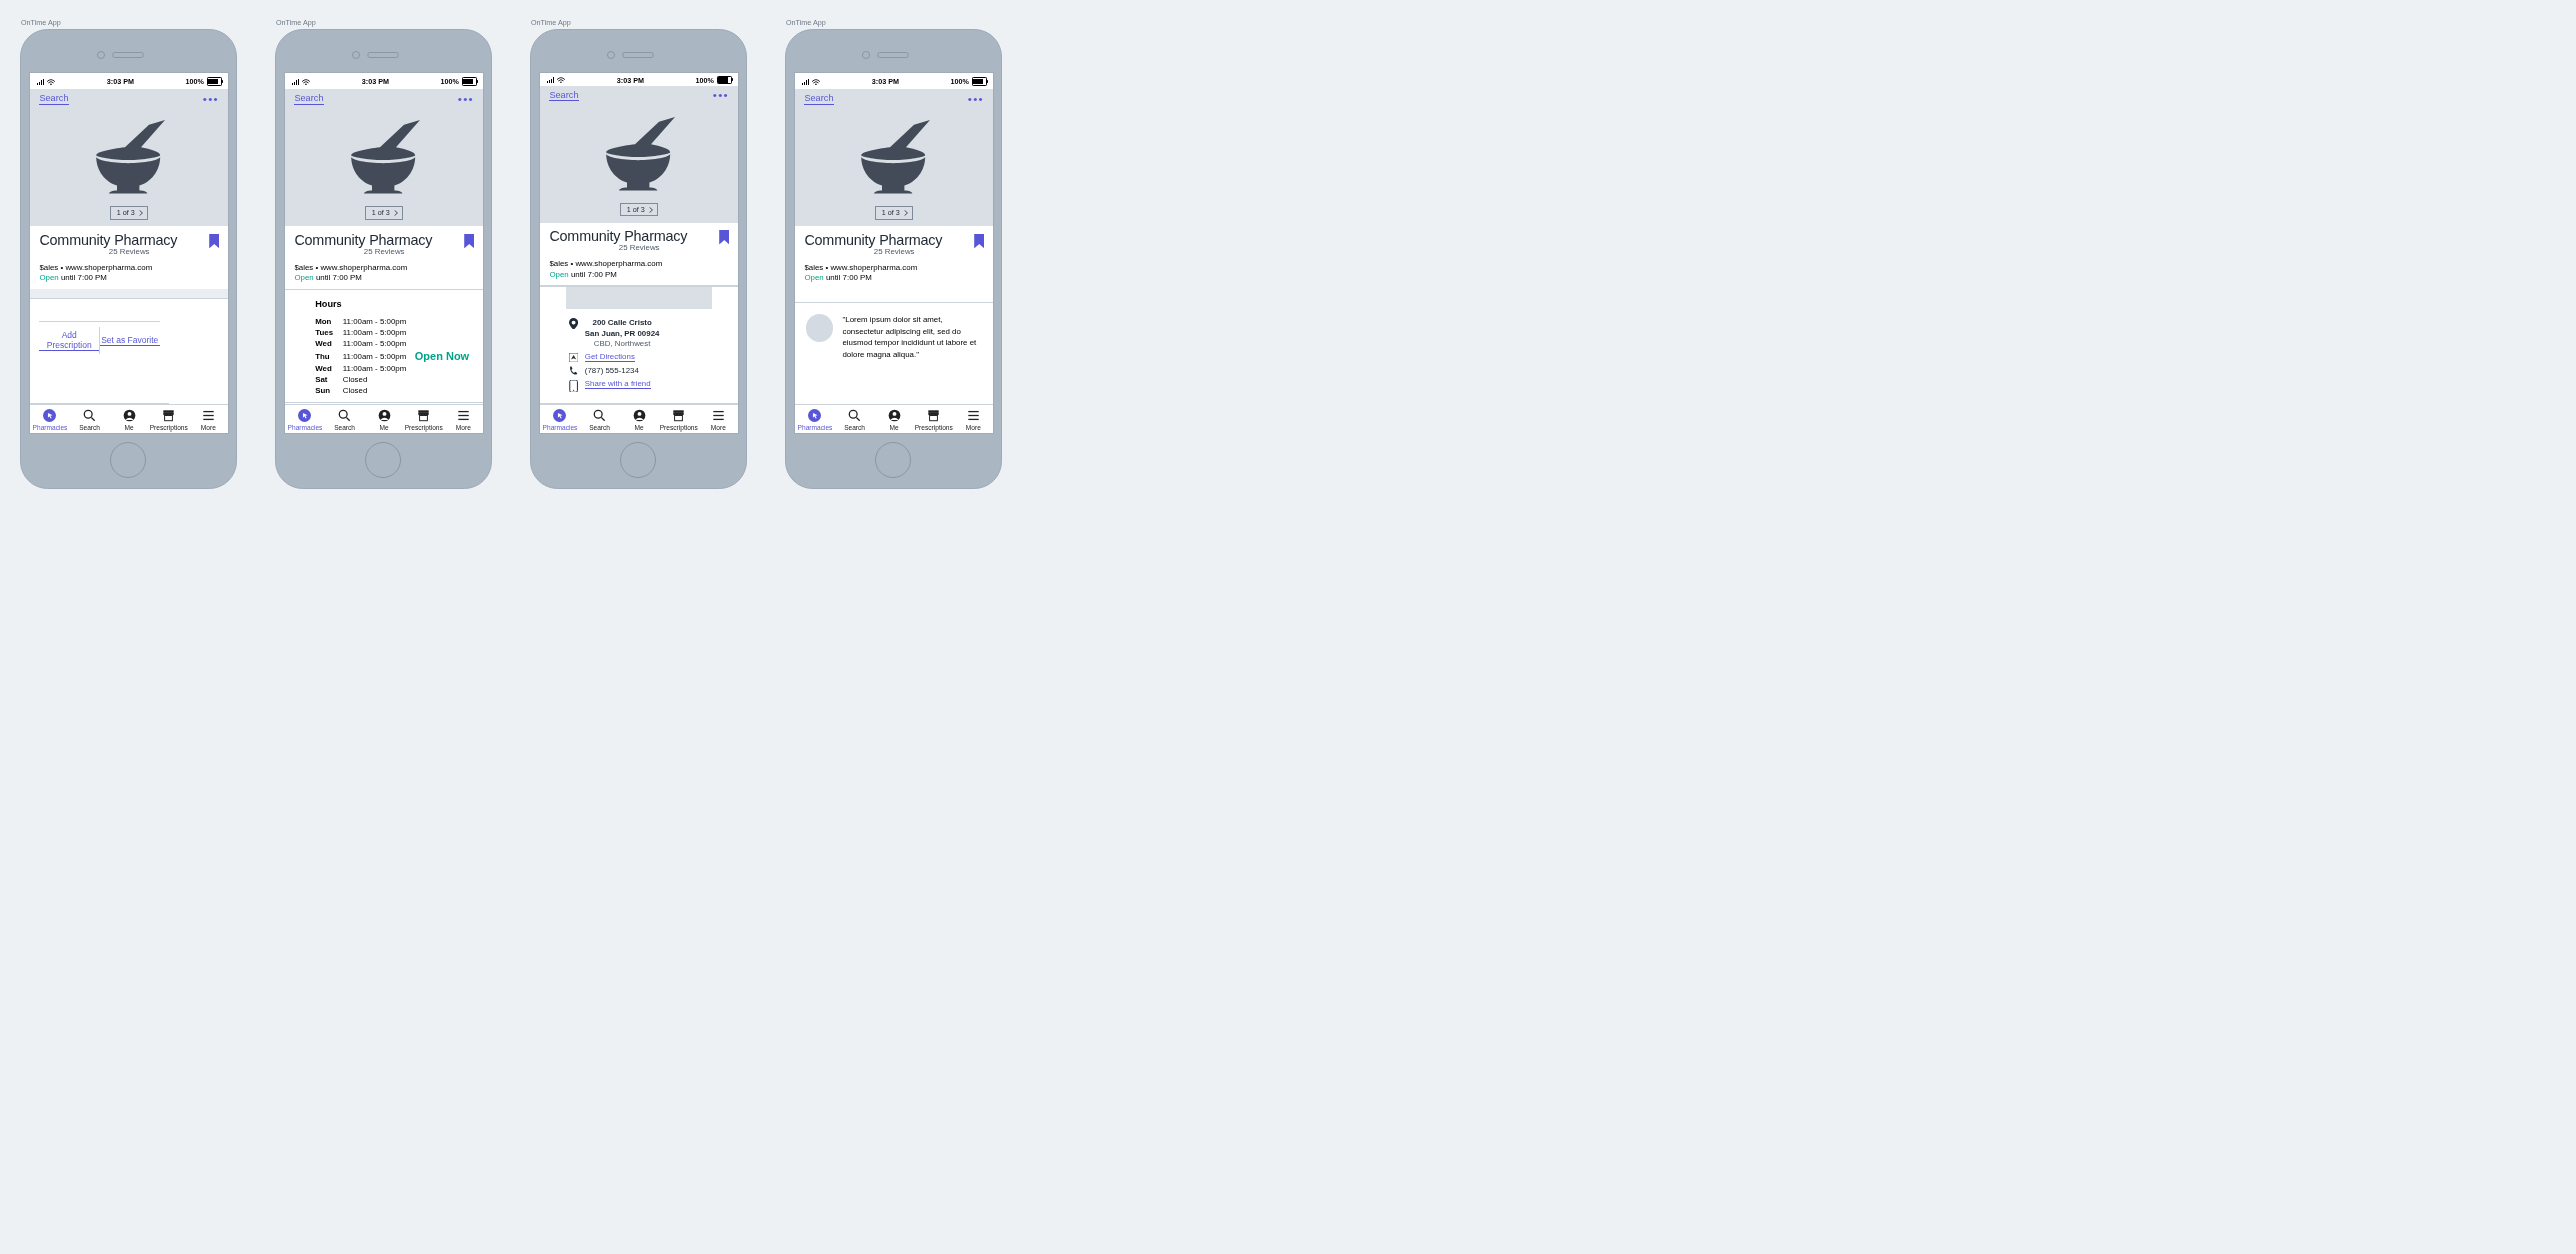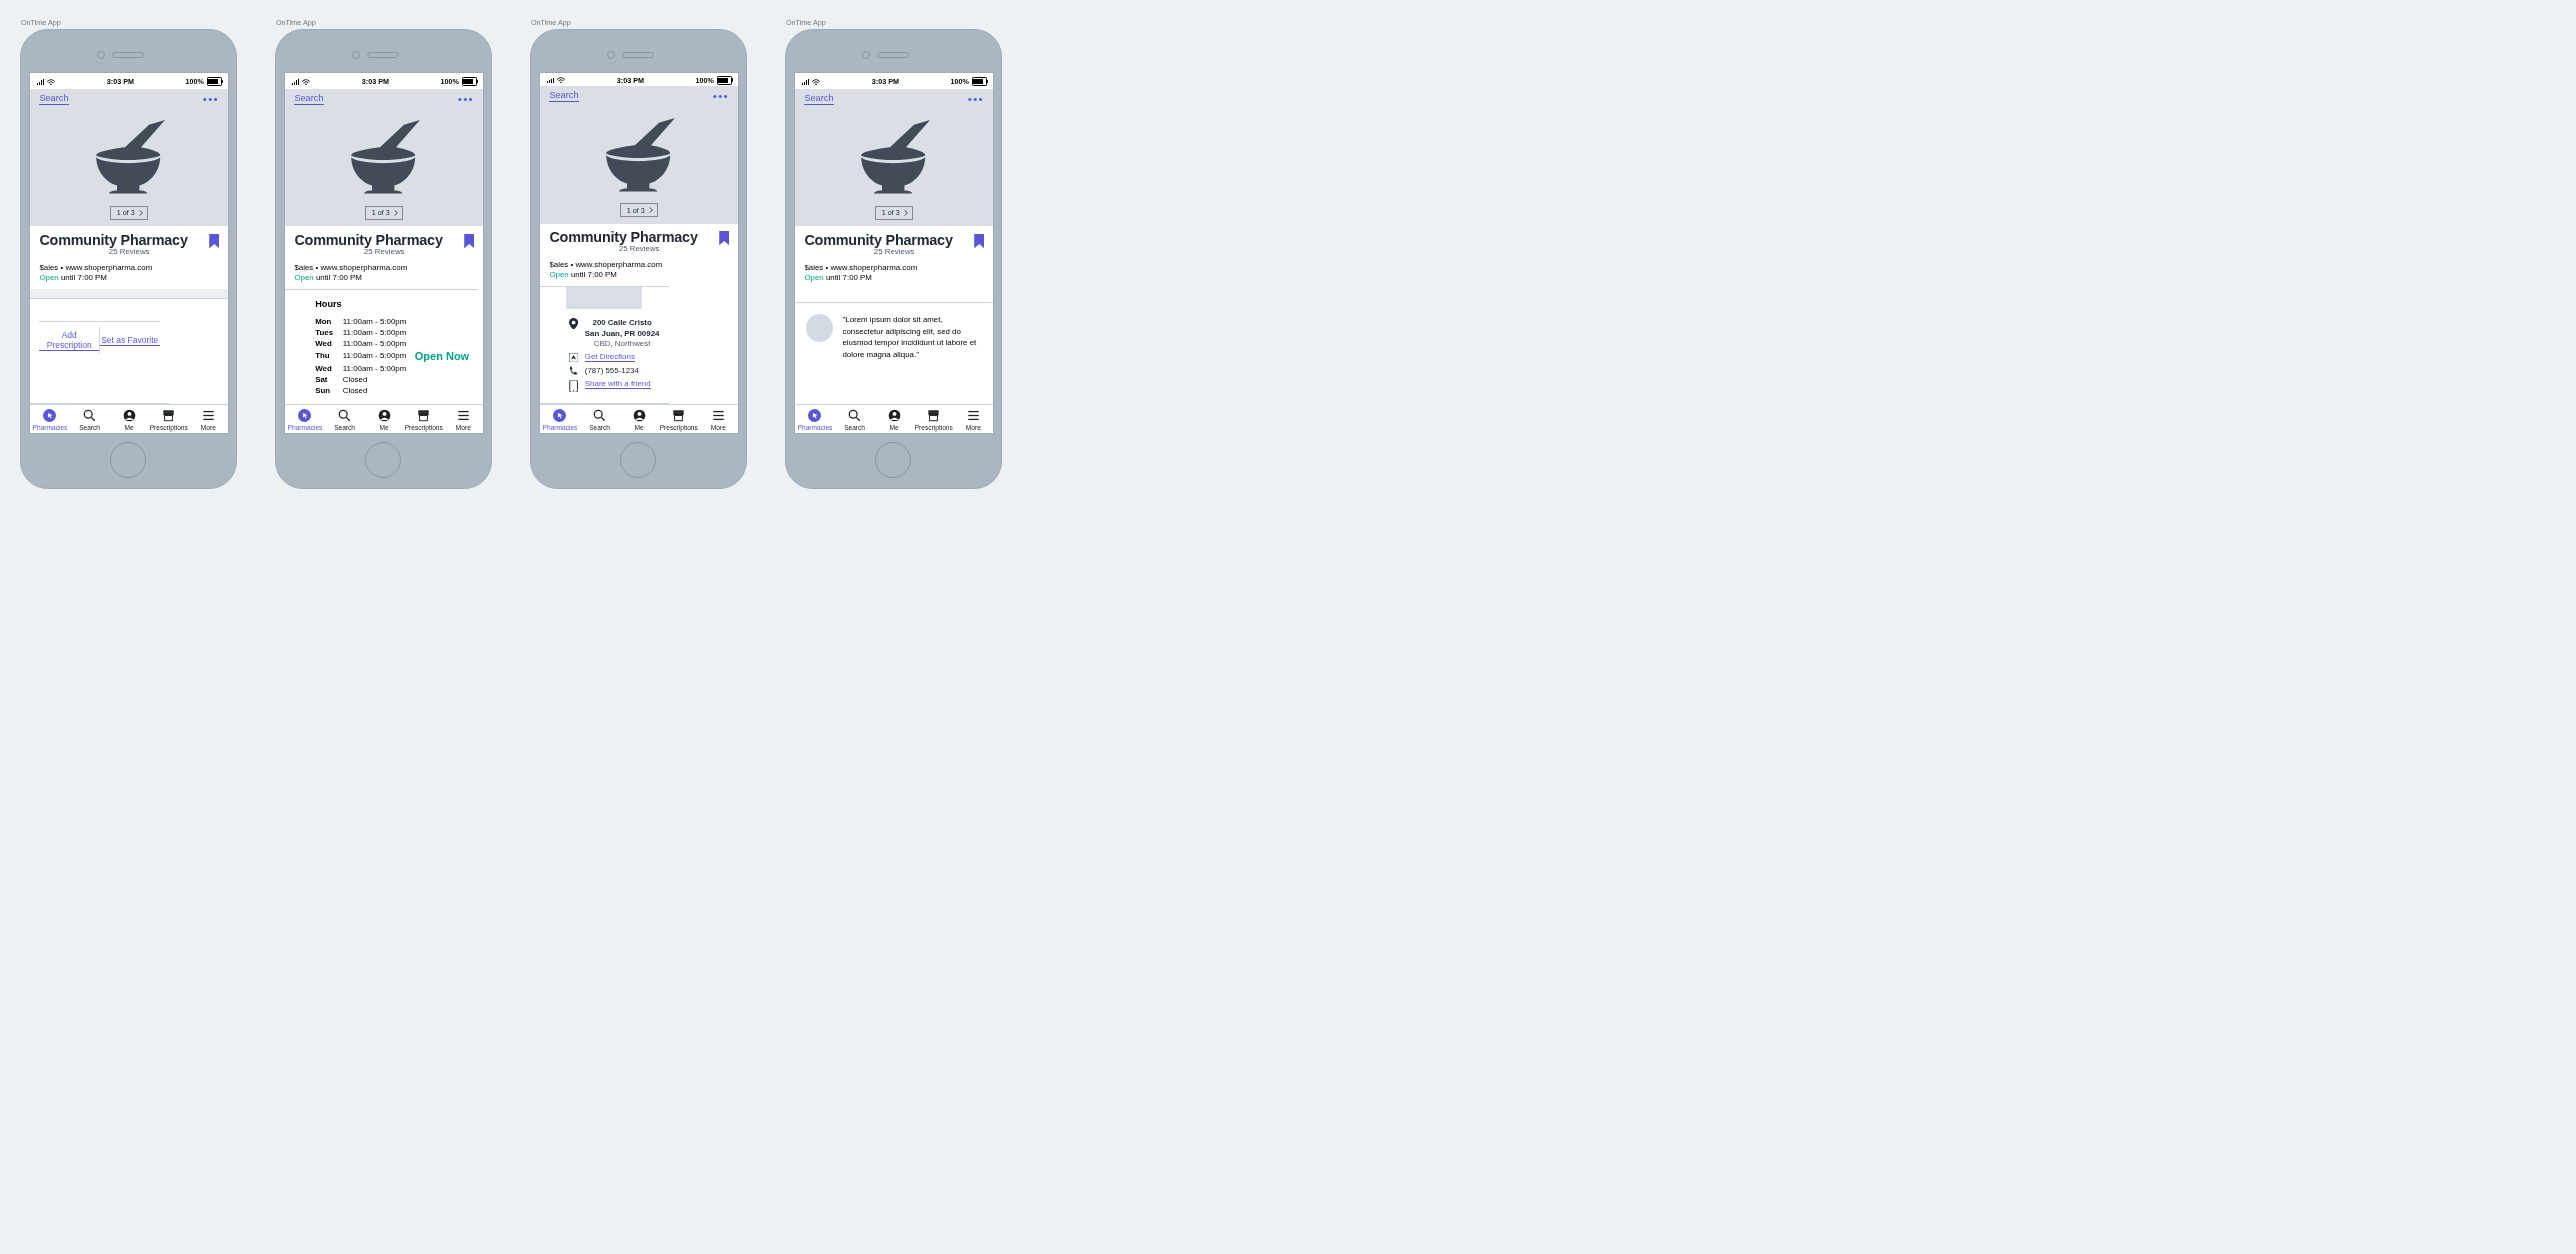--- a/index.html
+++ b/index.html
@@ -141,21 +141,21 @@
     background: var(--hero-bg);
     cursor:pointer;
   }
   .pager svg { width:4.6px; height:5.9px; }
   
   .ph-header {
     padding: 5.3px 9.2px 6.6px 9.2px;
     background:#fff;
   }
   .ph-title-row { display:flex; align-items:flex-start; justify-content:space-between; }
-  .ph-title { font-size:14.4px; margin:0; font-weight:700; letter-spacing:-0.2px; }
+  .ph-title { font-size:14.4px; margin:0; font-weight:400; letter-spacing:-0.2px; }
   .bookmark-icon { width:10.5px; height:14.4px; color: var(--bookmark); flex-shrink:0; margin-top:2px; cursor:pointer; }
   .ph-reviews { text-align:center; font-size:7.9px; color:var(--text-light); margin-top:-1.3px; }
   .ph-meta { font-size:7.9px; color:#000; margin-top:7px; }
   .ph-open { font-size:7.9px; margin-top:1.3px; color:#000; }
   .ph-open .open { color: var(--open-green); font-weight:500; }
   
   .content {
     flex:1;
     overflow:hidden;
     display:flex;
@@ -232,21 +232,21 @@
   .tab { flex:1; display:flex; flex-direction:column; align-items:center; gap:2px; cursor:pointer; }
   .tab-icon { width:13px; height:13px; color:#222; }
   .tab.active .tab-icon-wrap { color: var(--accent); }
   .tab.active .tab-label { color: var(--accent); }
   .tab-label { font-size:6.6px; color:#222; }
   .tab-icon-wrap { display:flex; align-items:center; justify-content:center; color:#222; }
   .tab.active .tab-icon-circle { background: var(--accent); }
   .tab-icon-circle { width:13px; height:13px; border-radius:50%; display:flex; align-items:center; justify-content:center; }
   .tab-icon-circle svg { width:6.6px; height:6.6px; color:#fff; }
   .header-divider { height:0.7px; background: var(--divider); }
-  .flat-content { background:#fff; flex:1; display:flex; flex-direction:row; }
+  .flat-content { background:#fff; flex:1; display:flex; flex-direction:column; }
 </style>
 </head>
 <body>
 
 <svg width="0" height="0" style="position:absolute">
   <defs>
     <g id="mortar-pestle">
       <path fill="#434B58" d="M70 6 L90 0 L60 34 C72 36 84 40 84 44 C84 46 64 50 44 50 C24 50 4 46 4 44 C4 40 22 36 40 34 L70 6 Z"></path>
       <path fill="#434B58" d="M4 46 C4 64 16 78 30 82 L30 88 C24 88 20 90 20 92 L68 92 C68 90 64 88 58 88 L58 82 C72 78 84 64 84 46 C84 50 64 54 44 54 C24 54 4 50 4 46 Z"></path>
     </g>

